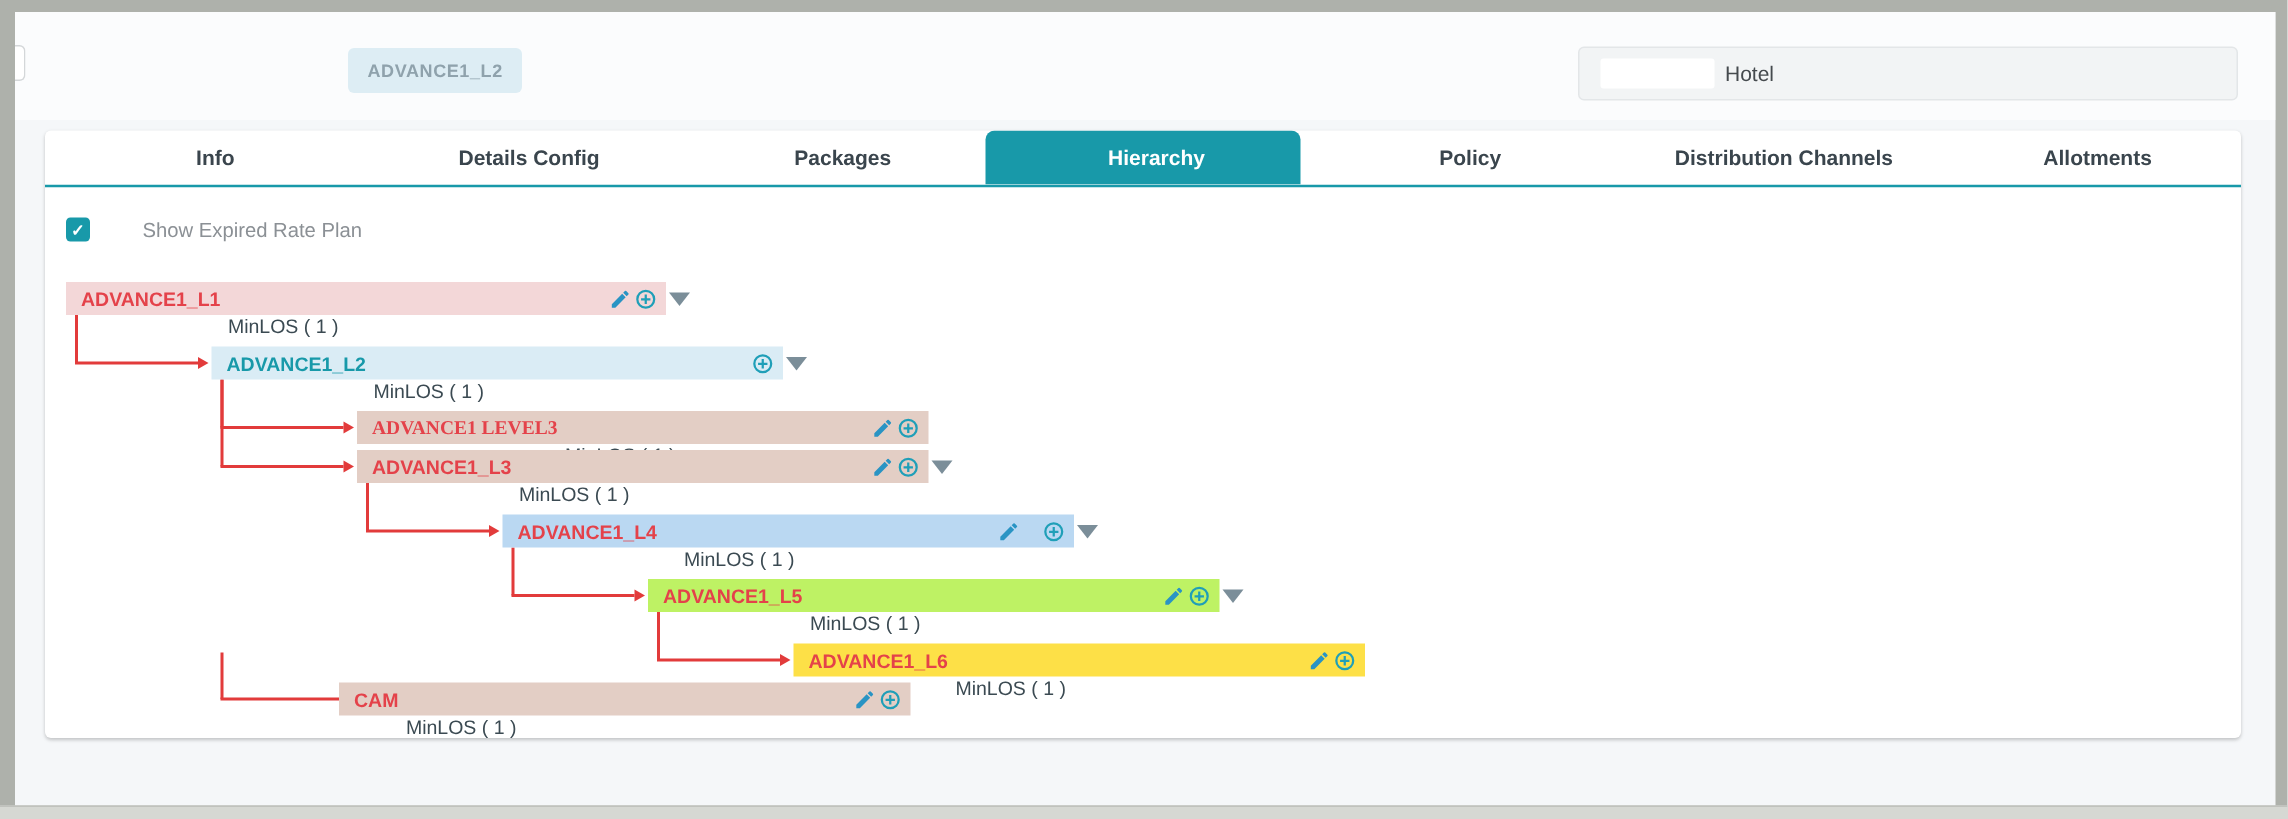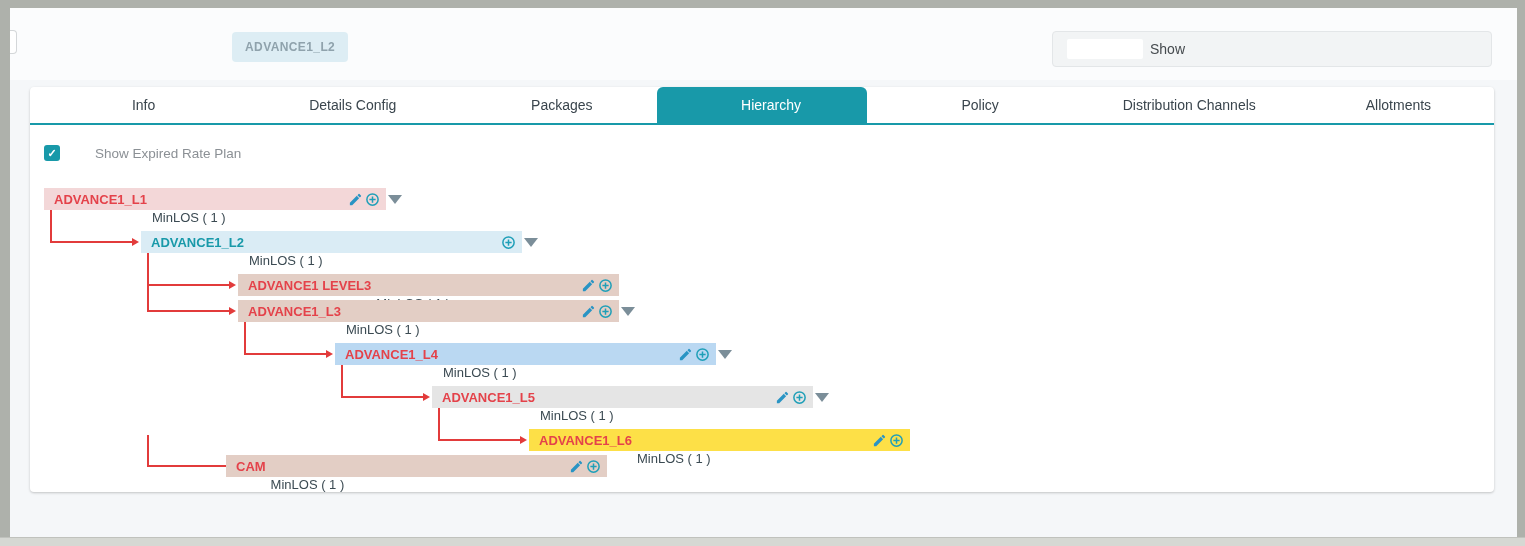--- a/index.html
+++ b/index.html
@@ -54,21 +54,21 @@
     position:absolute; left:20px; top:79px; width:1464px; height:405px;
     background:#ffffff; border-radius:4px;
     box-shadow:0 1px 3px rgba(0,0,0,.14), 0 1px 2px rgba(0,0,0,.08);
   }
   .tab-bar {
     display:flex; height:38px; border-bottom:2px solid var(--teal);
     border-radius:4px 4px 0 0; overflow:hidden;
   }
   .tab {
     flex:1; display:flex; align-items:center; justify-content:center;
-    font-size:14px; font-weight:normal; color:#3a454d; cursor:pointer;
+    font-size:14px; font-weight:bold; color:#3a454d; cursor:pointer;
     background:transparent;
     padding-left:18px;
   }
   .tab.active {
     background:var(--teal); color:#ffffff; border-radius:6px 6px 0 0;text-align:right;
   }
   .filter-row {
     position:absolute; left:14px; top:58px; display:flex; align-items:center;
   }
   .checkbox {
@@ -104,21 +104,21 @@
 </head>
 <body style="--teal: #1899a9; --red: #e23b3b;">
 
 <div class="frame">
 
   <div class="header-band">
     <div class="drawer-handle"></div>
     <div class="title-badge">ADVANCE1_L2</div>
     <div class="hotel-box">
       <div class="hotel-redaction"></div>
-      <span class="hotel-label">Show</span>
+      <span class="hotel-label">Hotel</span>
     </div>
   </div>
 
   <div class="card">
     <div class="tab-bar">
         <div class="tab">Info</div>
         <div class="tab">Details Config</div>
         <div class="tab">Packages</div>
         <div class="tab active">Hierarchy</div>
         <div class="tab">Policy</div>
@@ -146,21 +146,21 @@
         <div class="conn-arrow" style="left: 296px; top: 162px;"></div>
         <div class="conn-v" style="left: 311px; top: 177px; height: 32px;"></div>
         <div class="conn-h" style="left: 311px; top: 208px; width: 82px;"></div>
         <div class="conn-arrow" style="left: 393px; top: 205px;"></div>
         <div class="conn-v" style="left: 408px; top: 220px; height: 32px;"></div>
         <div class="conn-h" style="left: 408px; top: 251px; width: 82px;"></div>
         <div class="conn-arrow" style="left: 490px; top: 248px;"></div>
         <div class="conn-v" style="left: 117px; top: 247px; height: 31px;"></div>
         <div class="conn-h" style="left: 117px; top: 277px; width: 82px;"></div>
         <div class="conn-arrow" style="left: 199px; top: 274px;"></div>
-        <div class="node-bar" style="left: 14px; top: 0px; width: 342px; background: rgb(243, 215, 216);">
+        <div class="node-bar" style="left: 14px; top: 0px; width: 400px; background: rgb(243, 215, 216);">
           <span class="node-name" style="color: rgb(228, 66, 74);">ADVANCE1_L1</span>
           <span class="node-meta">MinLOS ( 1 )</span>
           <span class="node-spacer"></span>
           <svg viewBox="0 0 24 24" class="icon-edit">
             <path fill="#2994c4" d="M3 17.25V21h3.75L17.8 9.94l-3.75-3.75L3 17.25zM20.7 7.04c.39-.39.39-1.02 0-1.41l-2.34-2.34a1 1 0 0 0-1.41 0l-1.83 1.83 3.75 3.75 1.83-1.83z"></path>
           </svg>
           <svg viewBox="0 0 24 24" class="icon-add">
             <circle cx="12" cy="12" r="9" fill="none" stroke="#1f9fb8" stroke-width="2.4"></circle>
             <path d="M12 7v10M7 12h10" stroke="#1f9fb8" stroke-width="2.4"></path>
           </svg>
@@ -170,21 +170,21 @@
           <span class="node-name" style="color: rgb(24, 153, 169);">ADVANCE1_L2</span>
           <span class="node-meta">MinLOS ( 1 )</span>
           <span class="node-spacer"></span>
           <svg viewBox="0 0 24 24" class="icon-add">
             <circle cx="12" cy="12" r="9" fill="none" stroke="#1f9fb8" stroke-width="2.4"></circle>
             <path d="M12 7v10M7 12h10" stroke="#1f9fb8" stroke-width="2.4"></path>
           </svg>
           <div class="icon-expand"></div>
         </div>
         <div class="node-bar" style="left: 208px; top: 86px; width: 381px; background: rgb(227, 206, 197);">
-          <span class="node-name" style="color: rgb(228, 66, 74);">ADVANCE1 LEVEL3</span>
+          <span class="node-name" style="color: rgb(228, 66, 74); font-family: Liberation Serif, serif;">ADVANCE1 LEVEL3</span>
           <span class="node-meta">MinLOS ( 1 )</span>
           <span class="node-spacer"></span>
           <svg viewBox="0 0 24 24" class="icon-edit">
             <path fill="#2994c4" d="M3 17.25V21h3.75L17.8 9.94l-3.75-3.75L3 17.25zM20.7 7.04c.39-.39.39-1.02 0-1.41l-2.34-2.34a1 1 0 0 0-1.41 0l-1.83 1.83 3.75 3.75 1.83-1.83z"></path>
           </svg>
           <svg viewBox="0 0 24 24" class="icon-add">
             <circle cx="12" cy="12" r="9" fill="none" stroke="#1f9fb8" stroke-width="2.4"></circle>
             <path d="M12 7v10M7 12h10" stroke="#1f9fb8" stroke-width="2.4"></path>
           </svg>
         </div>
@@ -194,34 +194,34 @@
           <span class="node-spacer"></span>
           <svg viewBox="0 0 24 24" class="icon-edit">
             <path fill="#2994c4" d="M3 17.25V21h3.75L17.8 9.94l-3.75-3.75L3 17.25zM20.7 7.04c.39-.39.39-1.02 0-1.41l-2.34-2.34a1 1 0 0 0-1.41 0l-1.83 1.83 3.75 3.75 1.83-1.83z"></path>
           </svg>
           <svg viewBox="0 0 24 24" class="icon-add">
             <circle cx="12" cy="12" r="9" fill="none" stroke="#1f9fb8" stroke-width="2.4"></circle>
             <path d="M12 7v10M7 12h10" stroke="#1f9fb8" stroke-width="2.4"></path>
           </svg>
           <div class="icon-expand"></div>
         </div>
-        <div class="node-bar" style="left: 305px; top: 155px; width: 381px; background: rgb(186, 216, 242);">
+        <div class="node-bar" style="left: 305px; top: 155px; width: 381px; background: rgb(186, 216, 242); gap: 13px;">
           <span class="node-name" style="color: rgb(228, 66, 74);">ADVANCE1_L4</span>
           <span class="node-meta">MinLOS ( 1 )</span>
           <span class="node-spacer"></span>
           <svg viewBox="0 0 24 24" class="icon-edit">
             <path fill="#2994c4" d="M3 17.25V21h3.75L17.8 9.94l-3.75-3.75L3 17.25zM20.7 7.04c.39-.39.39-1.02 0-1.41l-2.34-2.34a1 1 0 0 0-1.41 0l-1.83 1.83 3.75 3.75 1.83-1.83z"></path>
           </svg>
           <svg viewBox="0 0 24 24" class="icon-add">
             <circle cx="12" cy="12" r="9" fill="none" stroke="#1f9fb8" stroke-width="2.4"></circle>
             <path d="M12 7v10M7 12h10" stroke="#1f9fb8" stroke-width="2.4"></path>
           </svg>
           <div class="icon-expand"></div>
         </div>
-        <div class="node-bar" style="left: 402px; top: 198px; width: 381px; background: #e5e5e5;">
+        <div class="node-bar" style="left: 402px; top: 198px; width: 381px; background: #bef264;">
           <span class="node-name" style="color: rgb(228, 66, 74);">ADVANCE1_L5</span>
           <span class="node-meta">MinLOS ( 1 )</span>
           <span class="node-spacer"></span>
           <svg viewBox="0 0 24 24" class="icon-edit">
             <path fill="#2994c4" d="M3 17.25V21h3.75L17.8 9.94l-3.75-3.75L3 17.25zM20.7 7.04c.39-.39.39-1.02 0-1.41l-2.34-2.34a1 1 0 0 0-1.41 0l-1.83 1.83 3.75 3.75 1.83-1.83z"></path>
           </svg>
           <svg viewBox="0 0 24 24" class="icon-add">
             <circle cx="12" cy="12" r="9" fill="none" stroke="#1f9fb8" stroke-width="2.4"></circle>
             <path d="M12 7v10M7 12h10" stroke="#1f9fb8" stroke-width="2.4"></path>
           </svg>

